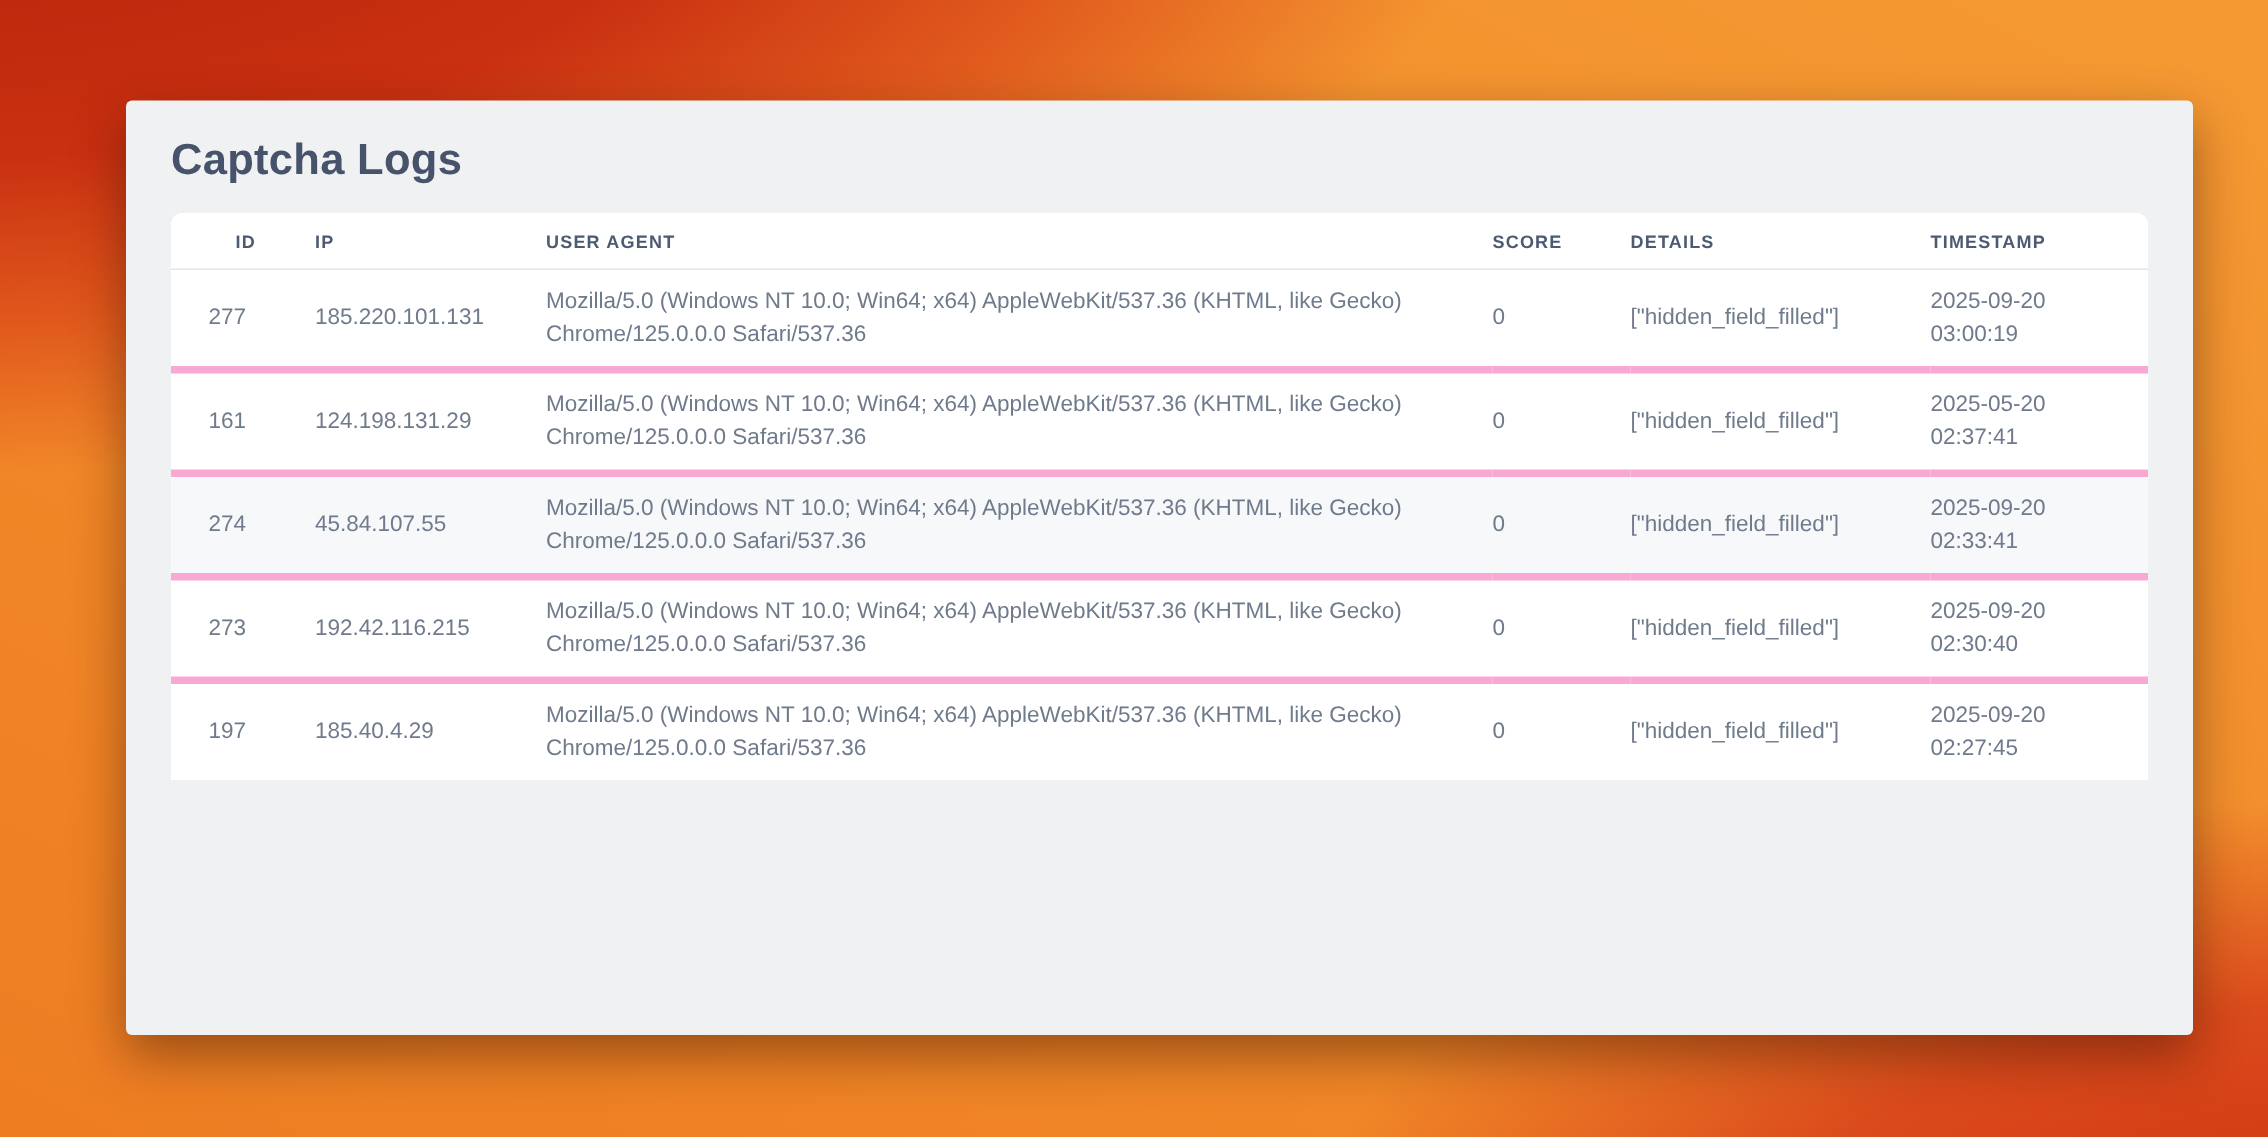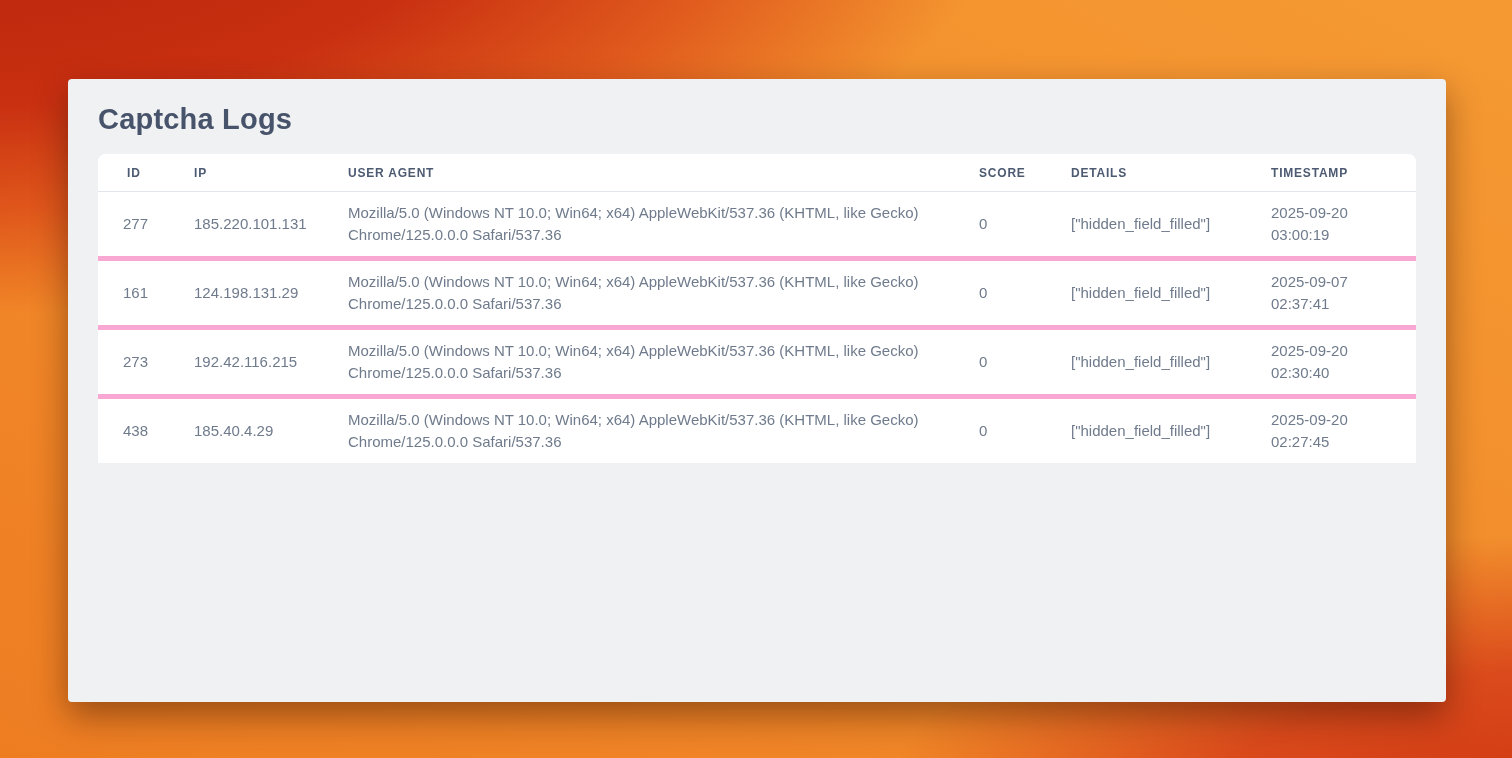--- a/index.html
+++ b/index.html
@@ -6,28 +6,27 @@
   html, body { width: 1512px; height: 758px; overflow: hidden; }
   body {
     font-family: "Liberation Sans", "DejaVu Sans", sans-serif;
     background:
       radial-gradient(ellipse 1350px 520px at -4% -12%, #b7230a 0%, #c93011 38%, rgba(214,60,20,0.65) 58%, rgba(230,95,28,0) 78%),
       radial-gradient(ellipse 1000px 430px at 104% 110%, #cf3311 0%, rgba(214,63,25,0.85) 38%, rgba(230,100,30,0) 70%),
       linear-gradient(to top right, #ee7d22, #f59a33);
   }
   .card {
     position: absolute;
-    left: 68px; top: 67px;
+    left: 84px; top: 67px;
     width: 1378px; height: 623px;
     background: #f0f1f2;
     border-radius: 4px;
     box-shadow: 0 14px 34px rgba(50, 15, 3, 0.45);
     padding: 24px 30px 0 30px;
     overflow: hidden;
-    margin-top: 12px;
   }
   .page-title {
     font-size: 29px;
     font-weight: 600;
     color: #47536a;
     letter-spacing: 0.2px;
     margin-bottom: 18px;
   }
   .table-wrap {
     background: #ffffff;
@@ -50,21 +49,21 @@
     font-size: 12px;
     font-weight: 700;
     text-transform: uppercase;
     letter-spacing: 0.8px;
     color: #4c5a72;
     padding: 12px 10px 11px 0;
     background: #ffffff;
     border-bottom: 1px solid #e2e5ea;
     white-space: nowrap;
   }
-  thead th:first-child { padding-left: 29px; }
+  thead th:first-child { padding-left: 43px; }
   tbody td {
     font-size: 15px;
     color: #6f7b8c;
     vertical-align: middle;
     padding: 10px 10px 10px 0;
     height: 65px;
     line-height: 22px;
   }
   tbody td:first-child { padding-left: 25px; }
   tbody td.cell-ua { padding-right: 50px; }
@@ -106,32 +105,40 @@
             <td class="cell-score">0</td>
             <td class="cell-details">["hidden_field_filled"]</td>
             <td class="cell-timestamp">2025-09-20 03:00:19</td>
           </tr>
           <tr>
             <td class="cell-id">161</td>
             <td class="cell-ip">124.198.131.29</td>
             <td class="cell-ua">Mozilla/5.0 (Windows NT 10.0; Win64; x64) AppleWebKit/537.36 (KHTML, like Gecko) Chrome/125.0.0.0 Safari/537.36</td>
             <td class="cell-score">0</td>
             <td class="cell-details">["hidden_field_filled"]</td>
-            <td class="cell-timestamp">2025-09-07 02:37:41</td>
+            <td class="cell-timestamp">2025-05-20 02:37:41</td>
+          </tr>
+          <tr class="striped">
+            <td class="cell-id">274</td>
+            <td class="cell-ip">45.84.107.55</td>
+            <td class="cell-ua">Mozilla/5.0 (Windows NT 10.0; Win64; x64) AppleWebKit/537.36 (KHTML, like Gecko) Chrome/125.0.0.0 Safari/537.36</td>
+            <td class="cell-score">0</td>
+            <td class="cell-details">["hidden_field_filled"]</td>
+            <td class="cell-timestamp">2025-09-20 02:33:41</td>
           </tr>
           <tr>
             <td class="cell-id">273</td>
             <td class="cell-ip">192.42.116.215</td>
             <td class="cell-ua">Mozilla/5.0 (Windows NT 10.0; Win64; x64) AppleWebKit/537.36 (KHTML, like Gecko) Chrome/125.0.0.0 Safari/537.36</td>
             <td class="cell-score">0</td>
             <td class="cell-details">["hidden_field_filled"]</td>
             <td class="cell-timestamp">2025-09-20 02:30:40</td>
           </tr>
           <tr>
-            <td class="cell-id">438</td>
+            <td class="cell-id">197</td>
             <td class="cell-ip">185.40.4.29</td>
             <td class="cell-ua">Mozilla/5.0 (Windows NT 10.0; Win64; x64) AppleWebKit/537.36 (KHTML, like Gecko) Chrome/125.0.0.0 Safari/537.36</td>
             <td class="cell-score">0</td>
             <td class="cell-details">["hidden_field_filled"]</td>
             <td class="cell-timestamp">2025-09-20 02:27:45</td>
           </tr>
         </tbody>
     </table>
   </div>
 </div>

